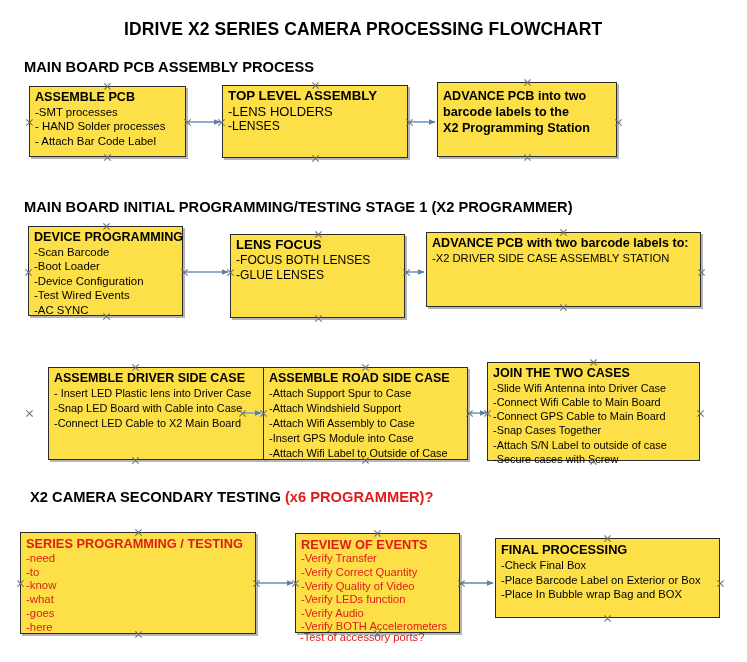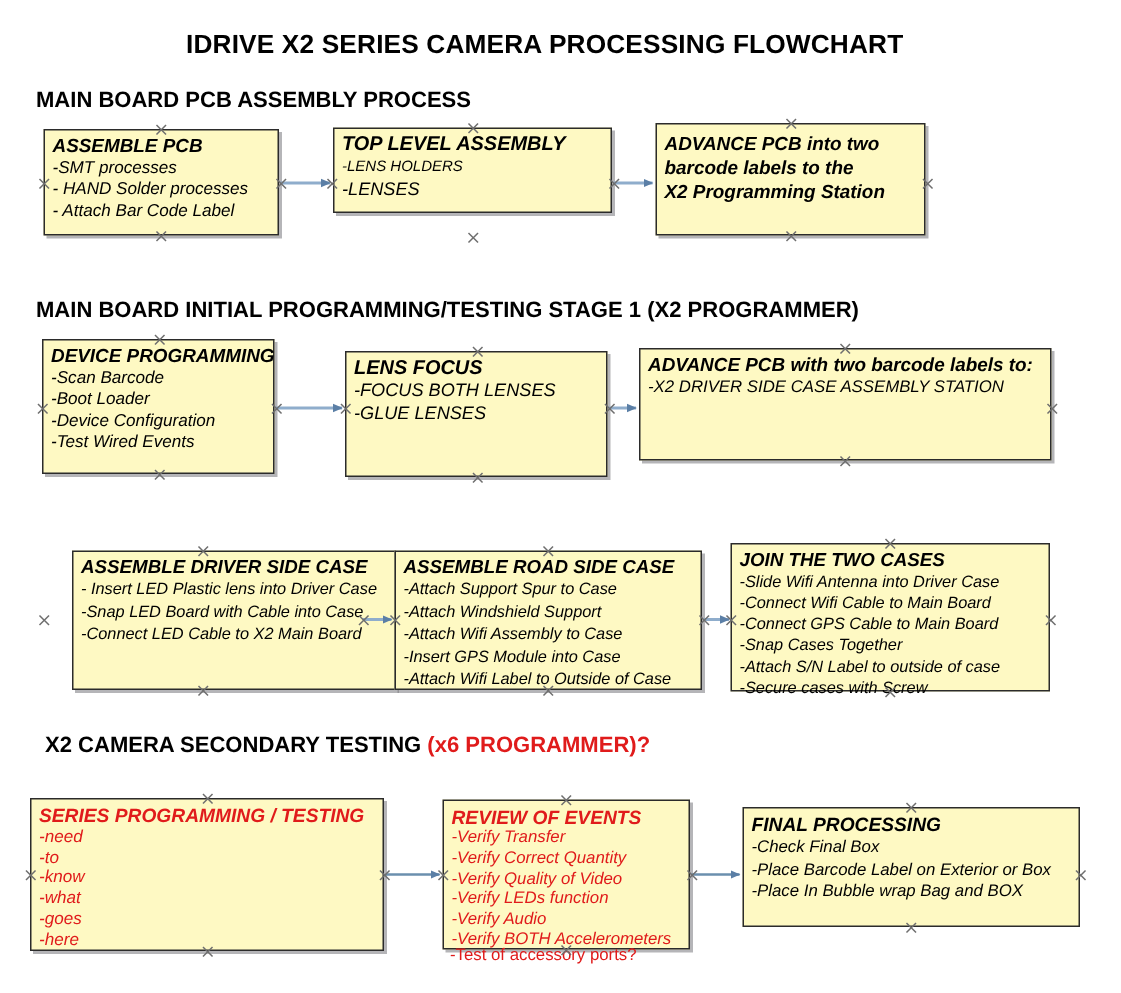--- a/index.html
+++ b/index.html
@@ -41,25 +41,24 @@
     white-space: nowrap;
     color: #000;
   }
   .section-head .red-suffix {
     color: #e01b1b;
   }
 
   
   .pbox {
     position: absolute;
-    background: #fef9c3;
+    background: #fde047;
     border: 1px solid #2b2b2b;
     box-sizing: border-box;
     box-shadow: 2px 2px 0 0 rgba(120,120,125,0.55);
-    font-style: italic;
   }
   .pbox.no-shadow {
     box-shadow: none;
   }
   .pbox .btitle {
     font-weight: bold;
     font-size: 12.6px;
     line-height: 14.5px;
     white-space: nowrap;
     color: #000;
@@ -133,24 +132,24 @@
 
   <div class="pbox" style="left:29px; top:86px; width:157px; height:71px;">
     <div class="binner">
       <div class="btitle">ASSEMBLE PCB</div>
       <div class="bline">-SMT processes</div>
       <div class="bline">- HAND Solder processes</div>
       <div class="bline">- Attach Bar Code Label</div>
     </div>
   </div>
 
-  <div class="pbox" style="left:222px; top:85px; width:186px; height:57px;">
+  <div class="pbox" style="left:222px; top:85px; width:186px; height:73px;">
     <div class="binner">
       <div class="btitle" style="font-size:13.3px;">TOP LEVEL ASSEMBLY</div>
-      <div class="bline" style="font-size:10px;line-height:15.4px;">-LENS HOLDERS</div>
+      <div class="bline" style="font-size:13px;line-height:15.4px;">-LENS HOLDERS</div>
       <div class="bline" style="font-size:12.1px;line-height:15.4px;">-LENSES</div>
     </div>
   </div>
 
   <div class="pbox" style="left:437px; top:82px; width:180px; height:75px;">
     <div class="binner" style="top:5px;">
       <div class="btitle" style="font-size:12.6px;line-height:16.2px;">ADVANCE PCB into two</div>
       <div class="btitle" style="font-size:12.6px;line-height:16.2px;">barcode labels to the</div>
       <div class="btitle" style="font-size:12.6px;line-height:16.2px;"> X2 Programming Station</div>
     </div>
@@ -158,20 +157,21 @@
 
   <div class="section-head" style="left:24px; top:199px;">MAIN BOARD INITIAL PROGRAMMING/TESTING STAGE 1 (X2 PROGRAMMER)</div>
 
   <div class="pbox" style="left:28px; top:226px; width:155px; height:90px;">
     <div class="binner">
       <div class="btitle">DEVICE PROGRAMMING</div>
       <div class="bline">-Scan Barcode</div>
       <div class="bline">-Boot Loader</div>
       <div class="bline">-Device Configuration</div>
       <div class="bline">-Test Wired Events</div>
+      <div class="bline">-AC SYNC</div>
     </div>
   </div>
 
   <div class="pbox" style="left:230px; top:234px; width:175px; height:84px;">
     <div class="binner">
       <div class="btitle" style="font-size:13.3px;">LENS FOCUS</div>
       <div class="bline" style="font-size:12.1px;line-height:15.4px;">-FOCUS BOTH LENSES</div>
       <div class="bline" style="font-size:12.1px;line-height:15.4px;">-GLUE LENSES</div>
     </div>
   </div>

